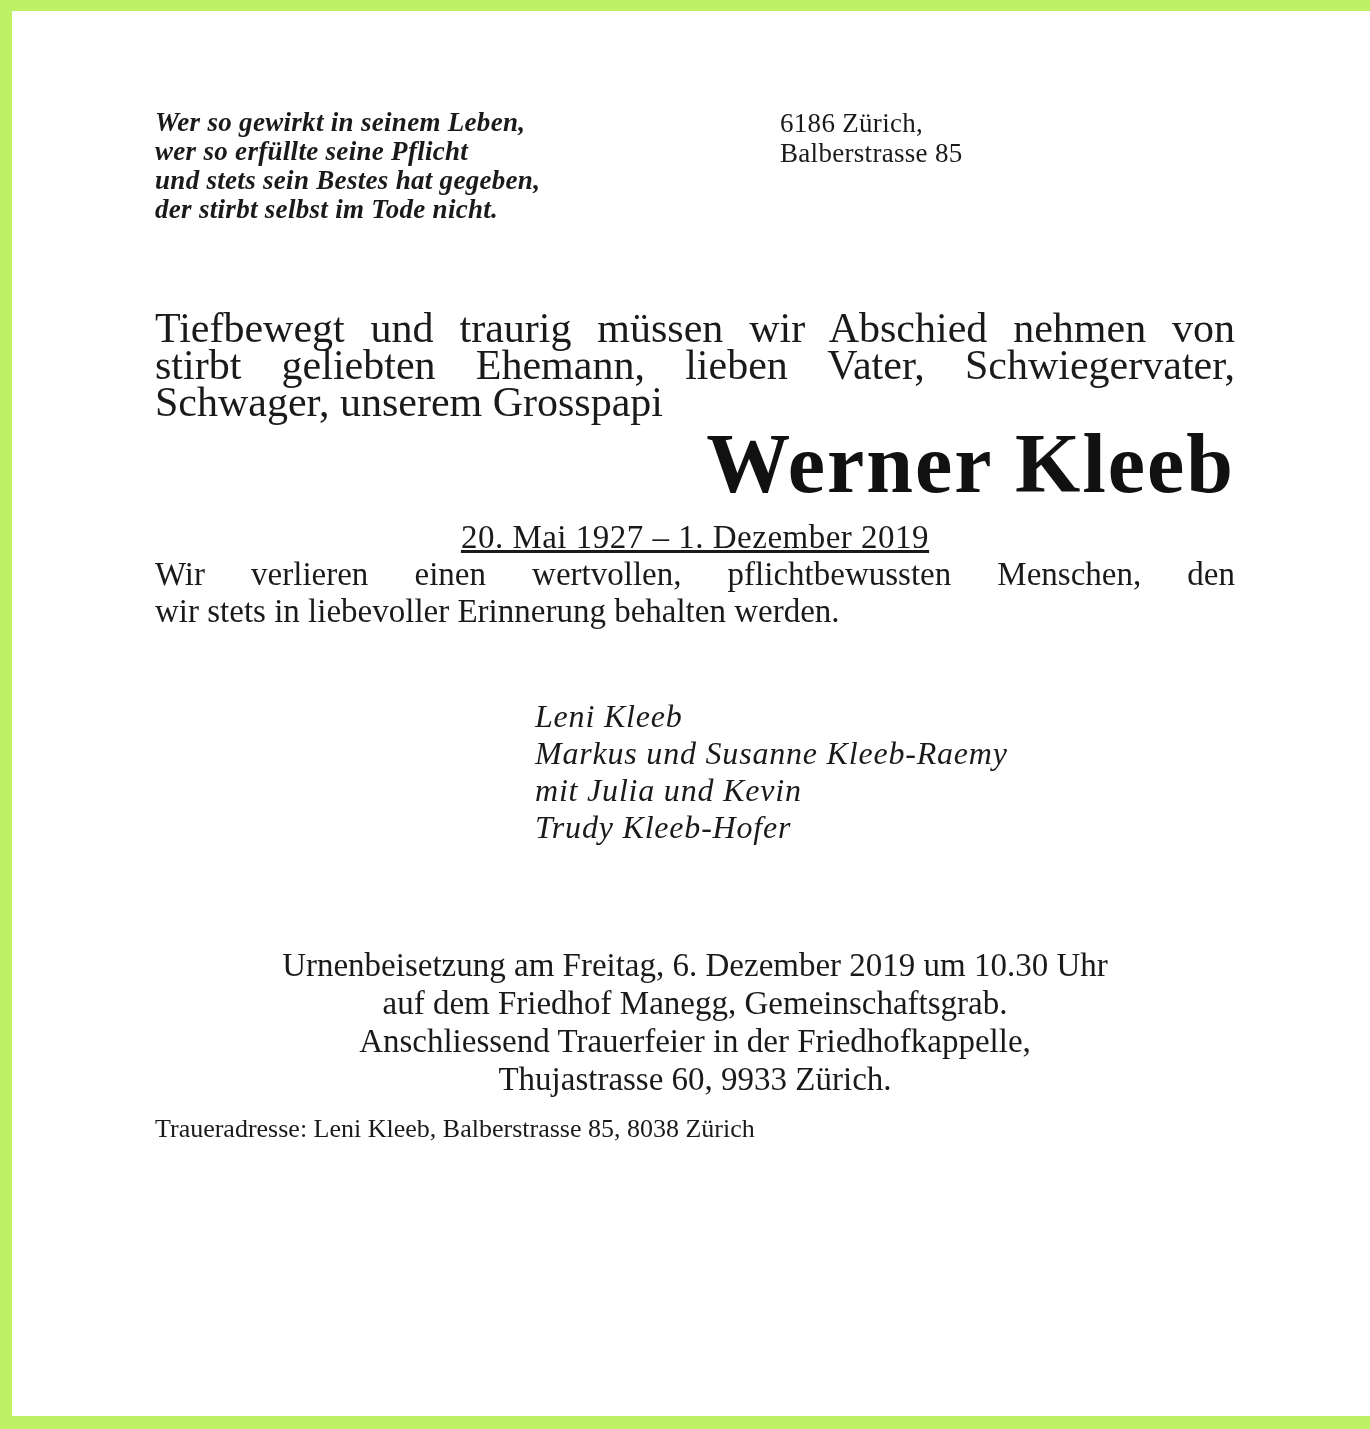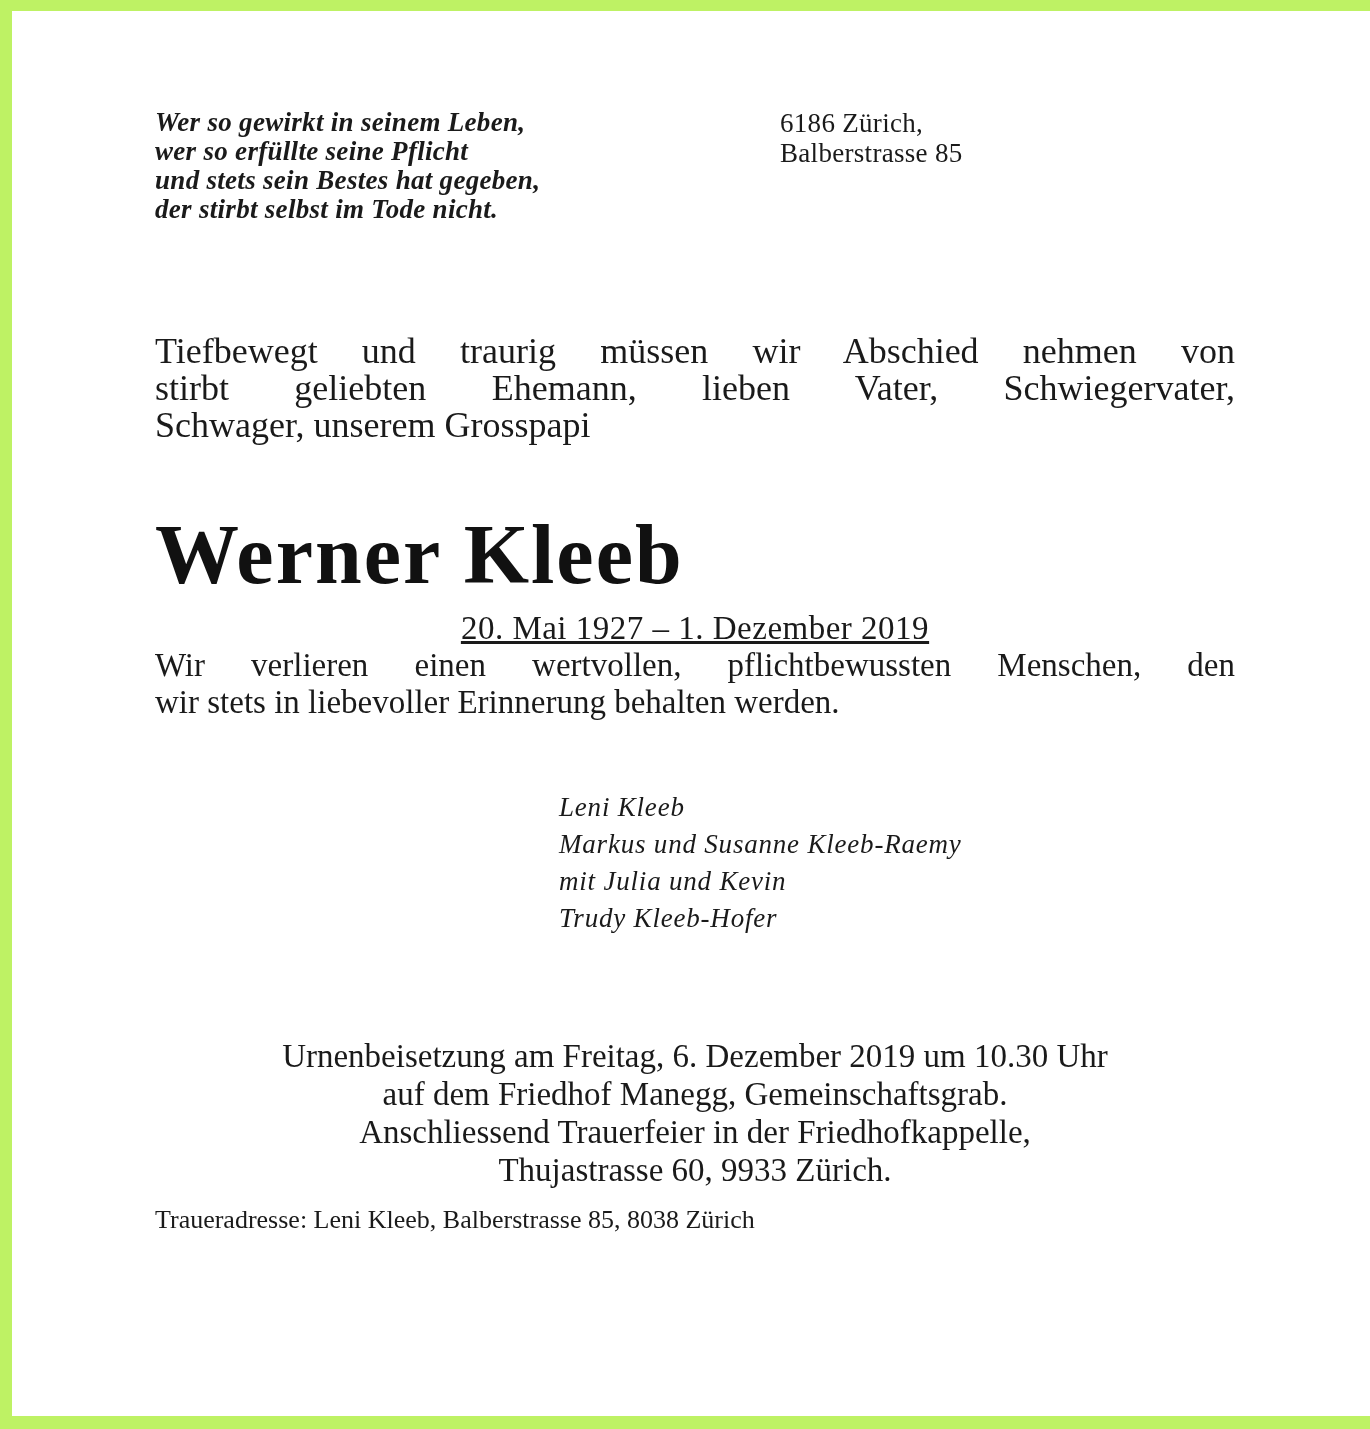--- a/index.html
+++ b/index.html
@@ -40,34 +40,33 @@
   }
   .sender-address {
     position: absolute;
     left: 625px;
     top: 0;
     font-size: 27px;
     line-height: 30px;
     letter-spacing: 0.3px;
   }
   .intro {
-    margin-top: 109px;
-    font-size: 36px;
+    margin-top: 86px;
+    font-size: 42px;
     line-height: 37px;
   }
   .jline {
     text-align: justify;
     text-align-last: justify;
   }
   .deceased-name {
-    margin-top: 68px;
     font-size: 84px;
     line-height: 86px;
     font-weight: bold;
-    text-align: left;
+    text-align: right;
     letter-spacing: 2px;
     color: #111111;
   }
   .life-dates {
     margin-top: 12px;
     font-size: 33px;
     line-height: 37px;
     text-align: center;
     letter-spacing: 0.5px;
     text-decoration: underline;
@@ -78,23 +77,22 @@
   }
   .mourning {
     margin-top: 68px;
     margin-left: 380px;
     font-size: 33px;
     line-height: 37px;
   }
   .mourners {
     margin-top: 10px;
     font-style: italic;
-    font-size: 27px;
+    font-size: 32px;
     letter-spacing: 0.8px;
-    margin-left: 24px;
   }
   .funeral {
     margin-top: 100px;
     font-size: 33px;
     line-height: 38px;
     text-align: center;
   }
   .condolence {
     margin-top: 16px;
     font-size: 26px;

